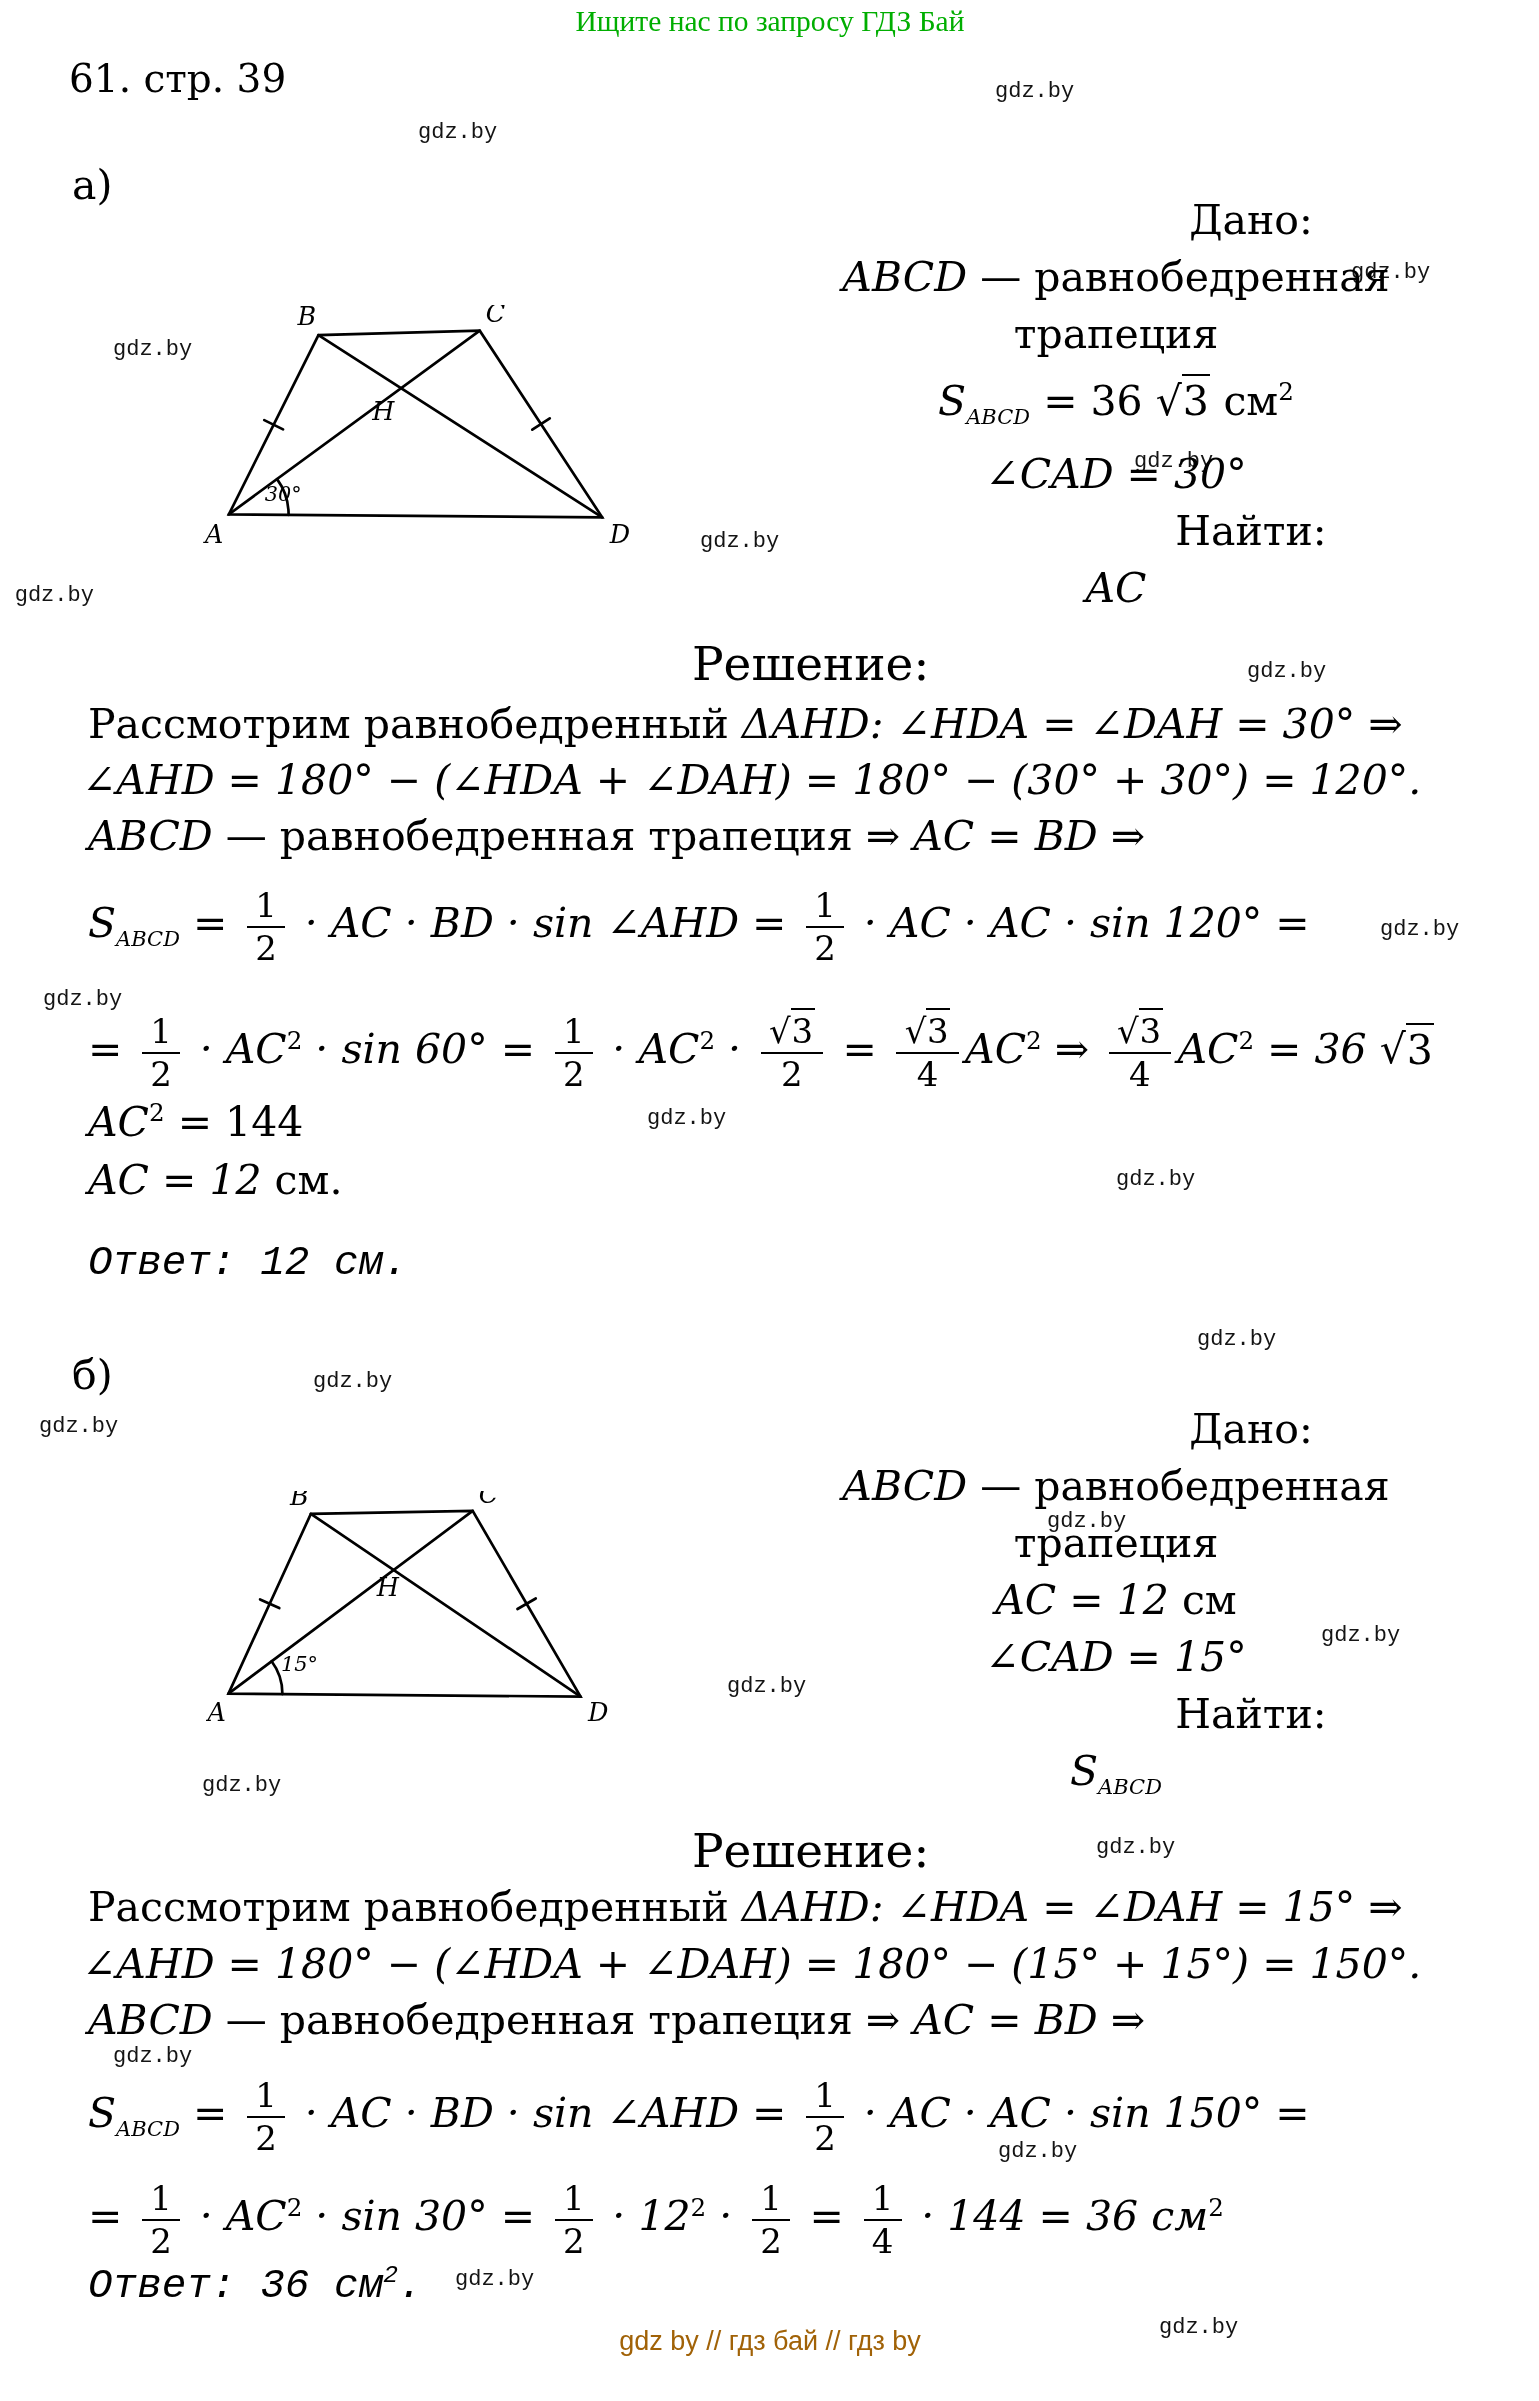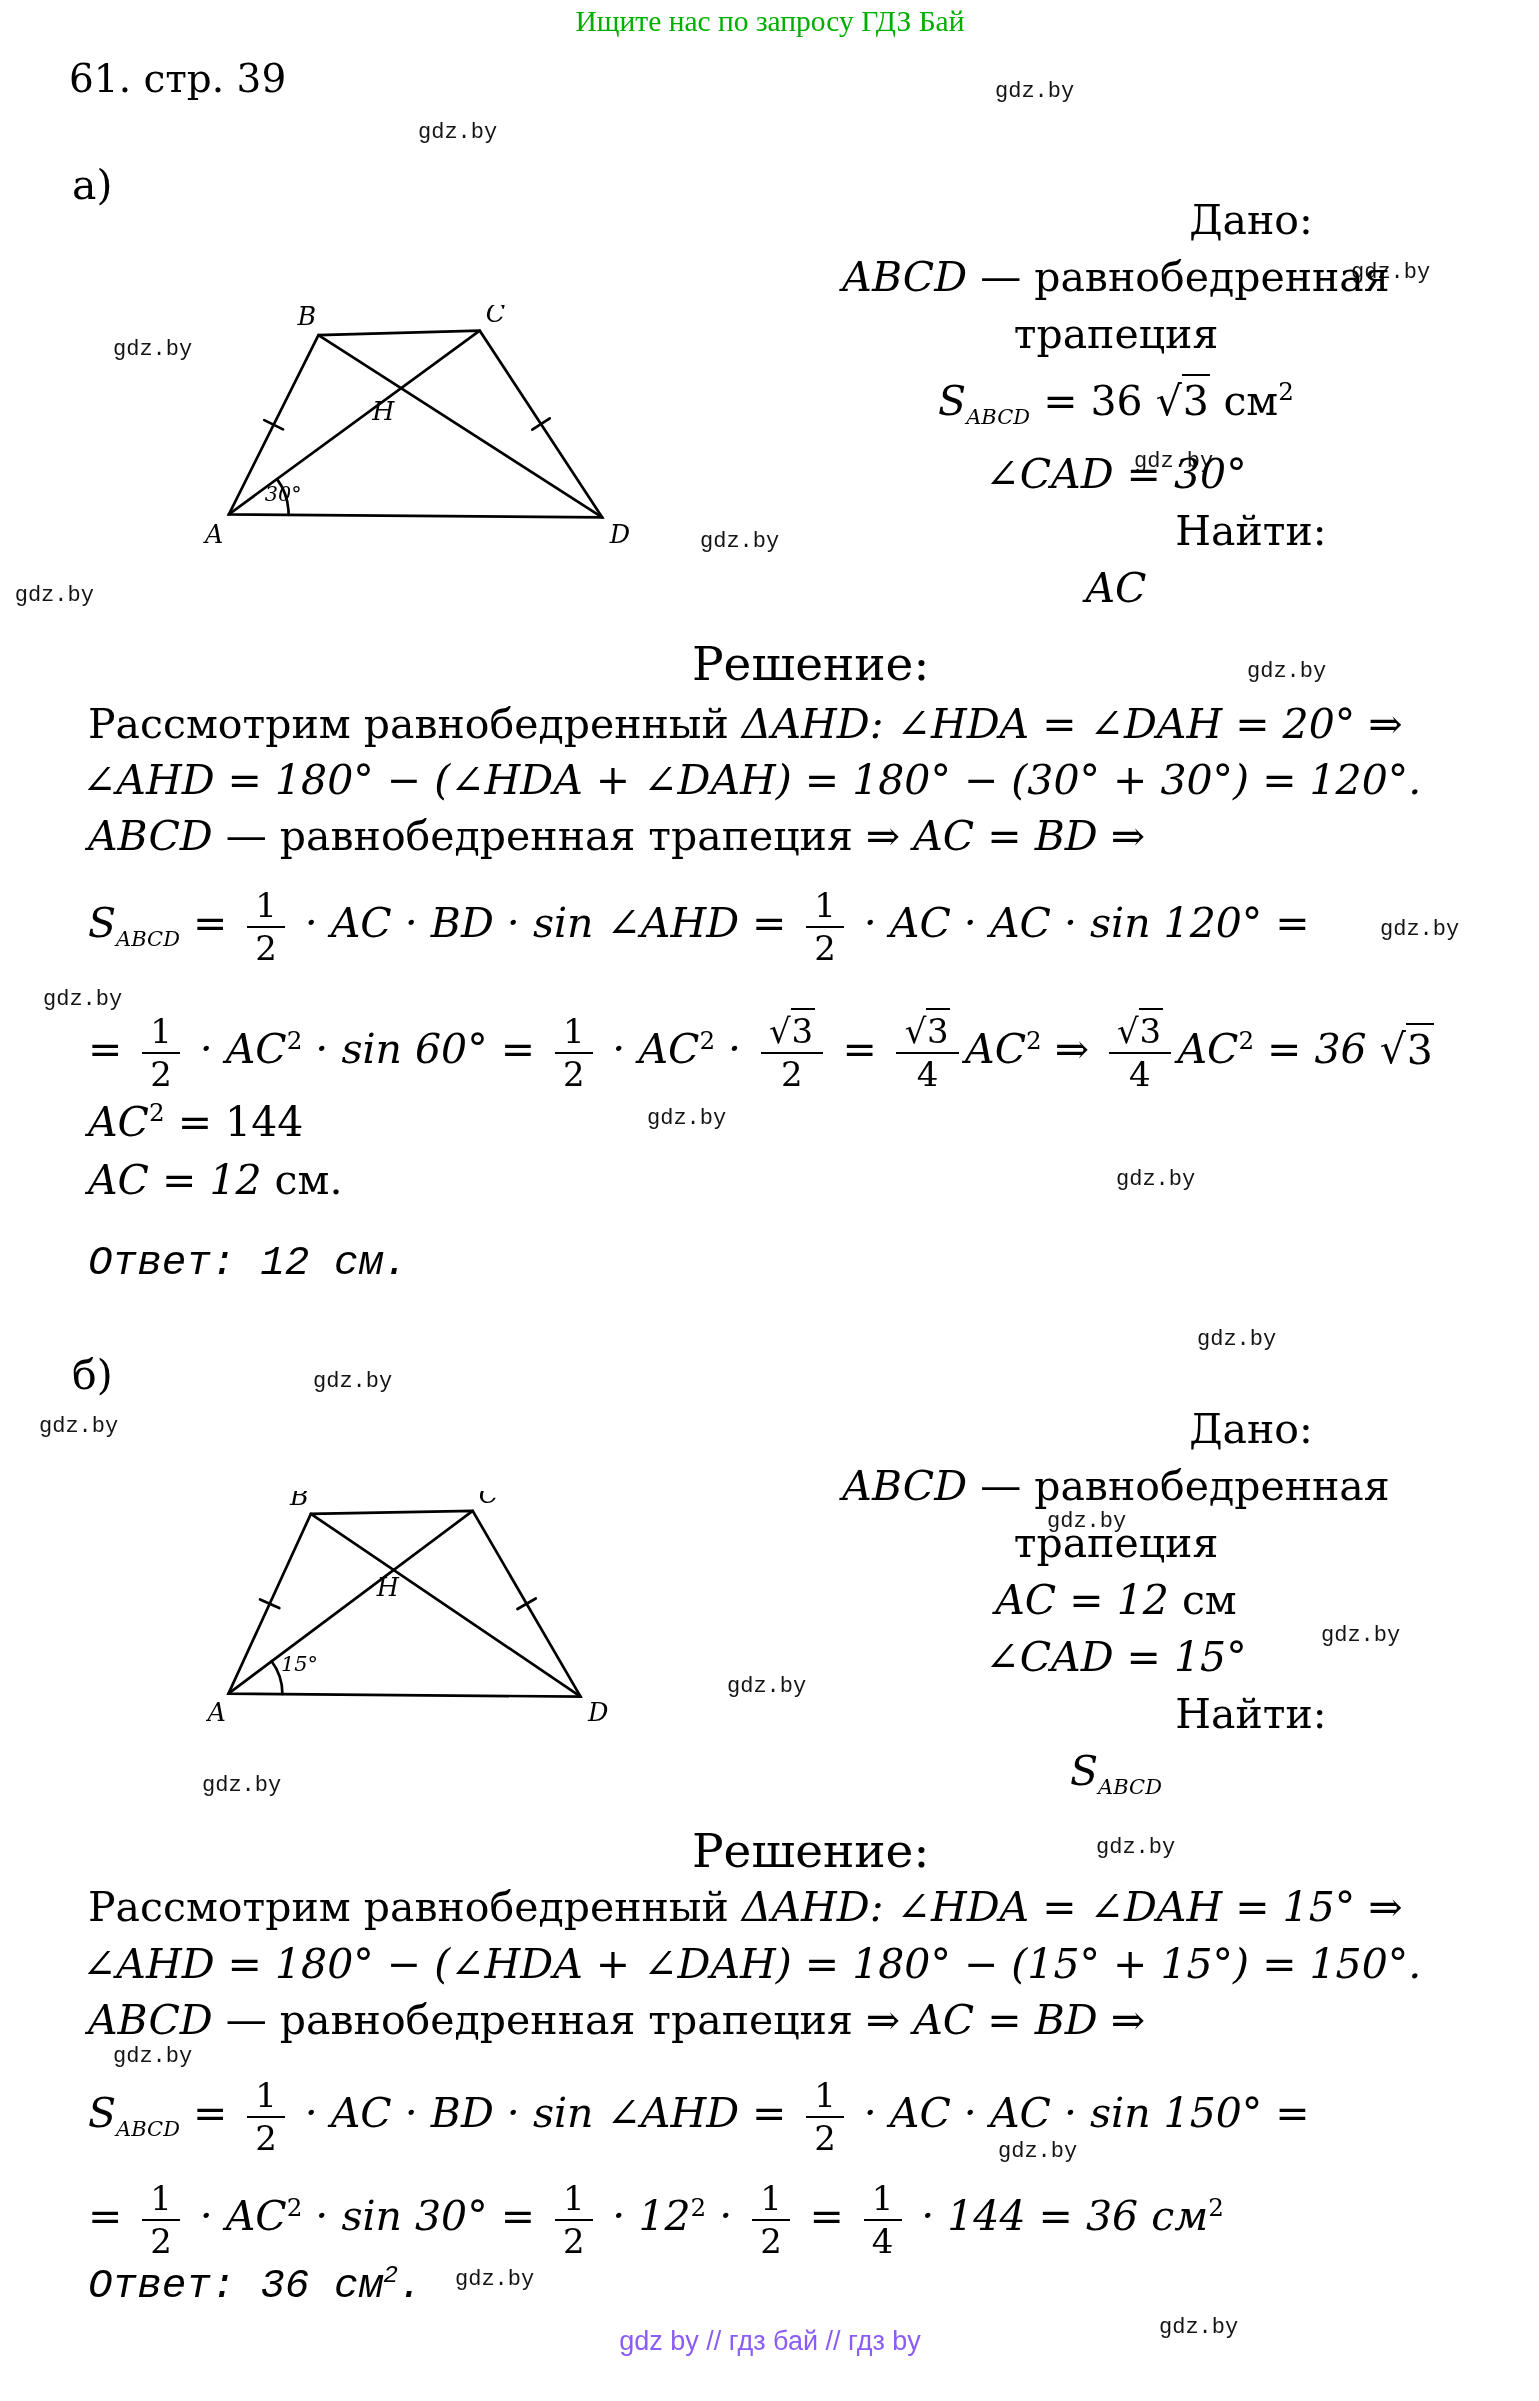--- a/index.html
+++ b/index.html
@@ -2,21 +2,21 @@
 <html style="font-size:13px"><head>
 <meta charset="utf-8">
 <style>
   * { margin:0; padding:0; box-sizing:border-box; }
   html,body { background:#ffffff; }
   .page { position:relative; width:1540px; height:2401px; background:#fff;
           font-family:"DejaVu Serif", serif; color:#000; overflow:hidden; }
   .banner { position:absolute; top:4.9px; left:0; width:100%; text-align:center;
             font-family:Liberation Serif, serif; font-size:29.5px; color:#00AE00; }
   .footer { position:absolute; top:2326px; left:0; width:100%; text-align:center;
-            font-family:"Liberation Sans", sans-serif; font-size:27px; color:#8b5cf6; }
+            font-family:"Liberation Sans", sans-serif; font-size:27px; color:#a16207; }
   .heading { position:absolute; left:69px; top:56px; font-size:39px; font-weight:normal; }
   .wm { position:absolute; font-family:Liberation Mono, monospace; font-size:22px; color:#141414; }
   .part-label { position:absolute; font-size:41px; }
   .diagram { position:absolute; }
   .dia-label text { font-family:"DejaVu Serif", serif; font-style:italic; font-size:17px; fill:#000; }
   .dia-label text.dia-angle { font-size:14px; }
   .given { position:absolute; width:606px; font-size:41px;text-align:center; }
   .g-line { line-height:57px; white-space:nowrap; }
   .g-title { margin-left:270px; }
   .sol-title { position:absolute; font-size:47px; }
@@ -90,21 +90,21 @@
     <div class="g-line"><span class="it">ABCD</span><span> — равнобедренная</span></div>
     <div class="g-line">трапеция</div>
     <div class="g-line"><span class="it">S</span><sub>ABCD</sub><span> = 36 </span><span class="rad">√</span><span class="radicand">3</span><span> см</span><sup>2</sup></div>
     <div class="g-line it">∠CAD = 30°</div>
     <div class="g-line g-title">Найти:</div>
     <div class="g-line it">AC</div>
   </div>
 
   <div class="sol-title" style="left:692px;top:636px">Решение:</div>
 
-  <div class="mline" style="left:88px;top:698px"><span>Рассмотрим равнобедренный </span><span class="it">ΔAHD: ∠HDA = ∠DAH = 20° ⇒</span></div>
+  <div class="mline" style="left:88px;top:698px"><span>Рассмотрим равнобедренный </span><span class="it">ΔAHD: ∠HDA = ∠DAH = 30° ⇒</span></div>
 
   <div class="mline it" style="left:82px;top:754px">∠AHD = 180° − (∠HDA + ∠DAH) = 180° − (30° + 30°) = 120°.</div>
 
   <div class="mline" style="left:88px;top:810px"><span class="it">ABCD</span><span> — равнобедренная трапеция </span><span class="it">⇒ AC = BD ⇒</span></div>
 
   <div class="mline" style="left:88px;top:885px"><span class="it">S</span><sub>ABCD</sub><span class="it"> = </span><span class="frac"><span class="num">1</span><span class="den">2</span></span><span class="it"> · AC · BD · sin ∠AHD = </span><span class="frac"><span class="num">1</span><span class="den">2</span></span><span class="it"> · AC · AC · sin 120° =</span></div>
 
   <div class="mline" style="left:88px;top:1011px"><span class="it">= </span><span class="frac"><span class="num">1</span><span class="den">2</span></span><span class="it"> · AC</span><sup>2</sup><span class="it"> · sin 60° = </span><span class="frac"><span class="num">1</span><span class="den">2</span></span><span class="it"> · AC</span><sup>2</sup><span class="it"> · </span><span class="frac"><span class="num"><span class="rad">√</span><span class="radicand">3</span></span><span class="den">2</span></span><span class="it"> = </span><span class="frac"><span class="num"><span class="rad">√</span><span class="radicand">3</span></span><span class="den">4</span></span><span class="it">AC</span><sup>2</sup><span class="it"> ⇒ </span><span class="frac"><span class="num"><span class="rad">√</span><span class="radicand">3</span></span><span class="den">4</span></span><span class="it">AC</span><sup>2</sup><span class="it"> = 36 </span><span class="rad">√</span><span class="radicand">3</span></div>
 
   <div class="mline" style="left:88px;top:1096px"><span class="it">AC</span><sup>2</sup><span> = 144</span></div>

